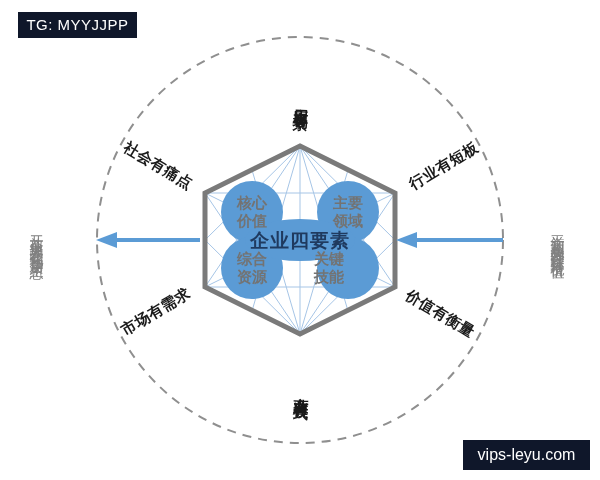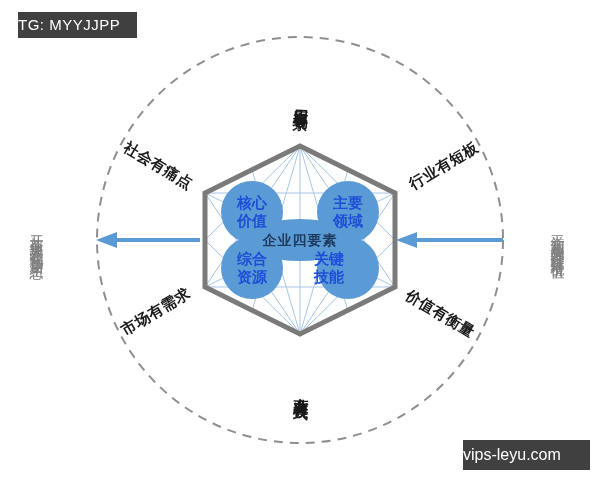--- a/index.html
+++ b/index.html
@@ -3,21 +3,21 @@
 <meta charset="utf-8">
 <style>
   html,body{margin:0;padding:0;background:#fff;}
   #stage{
     position:relative;width:600px;height:480px;background:#fff;overflow:hidden;
     font-family:"Liberation Sans", sans-serif;
   }
   #diagram-svg{position:absolute;left:0;top:0;}
   .abs{position:absolute;}
   .watermark{
-    background:#404040;color:#ffffff;text-align:left;
+    background:#0f172a;color:#ffffff;text-align:center;
     font-family:"Liberation Sans", sans-serif;
   }
   .watermark.tl{left:18px;top:12px;width:119px;height:26px;line-height:26px;font-size:15px;letter-spacing:0.5px;}
   .watermark.br{left:463px;top:440px;width:127px;height:30px;line-height:30px;font-size:16px;}
   .side-note{
     writing-mode:vertical-rl;text-orientation:upright;
     color:#808080;font-size:14px;letter-spacing:2px;white-space:nowrap;
     transform:translate(-50%,-50%);
   }
   .side-note.left{left:37px;top:240px;}
@@ -27,30 +27,30 @@
   }
   .ring-label.vertical{writing-mode:vertical-rl;text-orientation:upright;letter-spacing:2px;}
   .ring-label.diag{letter-spacing:0.5px;}
   .rl-top{left:301px;top:101px;transform:translate(-50%,-50%) rotate(3deg);}
   .rl-bottom{left:301px;top:390px;transform:translate(-50%,-50%) rotate(2deg);}
   .rl-top-right{left:444px;top:166px;transform:translate(-50%,-50%) rotate(-31deg);}
   .rl-bottom-right{left:440px;top:314px;transform:translate(-50%,-50%) rotate(31deg);}
   .rl-bottom-left{left:156px;top:312px;transform:translate(-50%,-50%) rotate(-31deg);}
   .rl-top-left{left:158px;top:166px;transform:translate(-50%,-50%) rotate(31deg);}
   .core-el{
-    color:#1d4ed8;font-weight:700;font-size:15px;line-height:18px;text-align:center;
+    color:#737373;font-weight:700;font-size:15px;line-height:18px;text-align:center;
     transform:translate(-50%,-50%);white-space:nowrap;
   }
   .ce-tl{left:252px;top:212px;}
   .ce-tr{left:348px;top:212px;font-family:Liberation Serif, serif;}
   .ce-bl{left:252px;top:268px;text-align:right;}
   .ce-br{left:329px;top:268px;}
   .core-center{
     left:300px;top:241px;transform:translate(-50%,-50%);
-    color:#1f3a5f;font-weight:700;font-size:14px;letter-spacing:1px;white-space:nowrap;
+    color:#1f3a5f;font-weight:700;font-size:19px;letter-spacing:1px;white-space:nowrap;
   }
 </style>
 </head>
 <body>
 
 <div id="stage">
 
   <svg id="diagram-svg" width="600" height="480" viewBox="0 0 600 480">
 
     <circle cx="300" cy="240" r="203" fill="none" stroke="#8f8f8f" stroke-width="2" stroke-dasharray="9 7"></circle>

